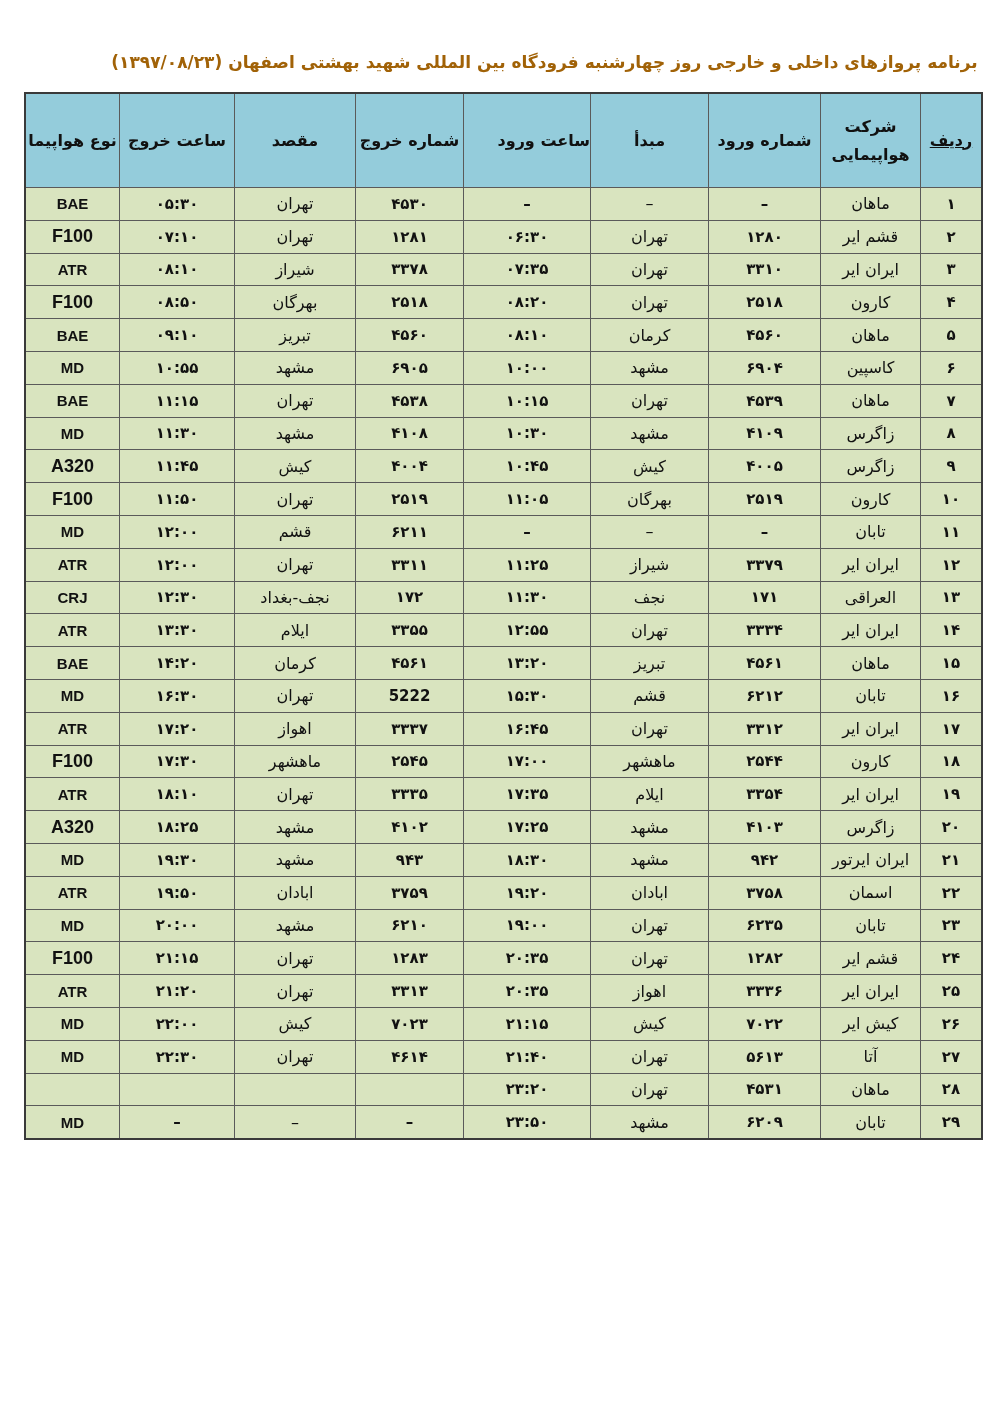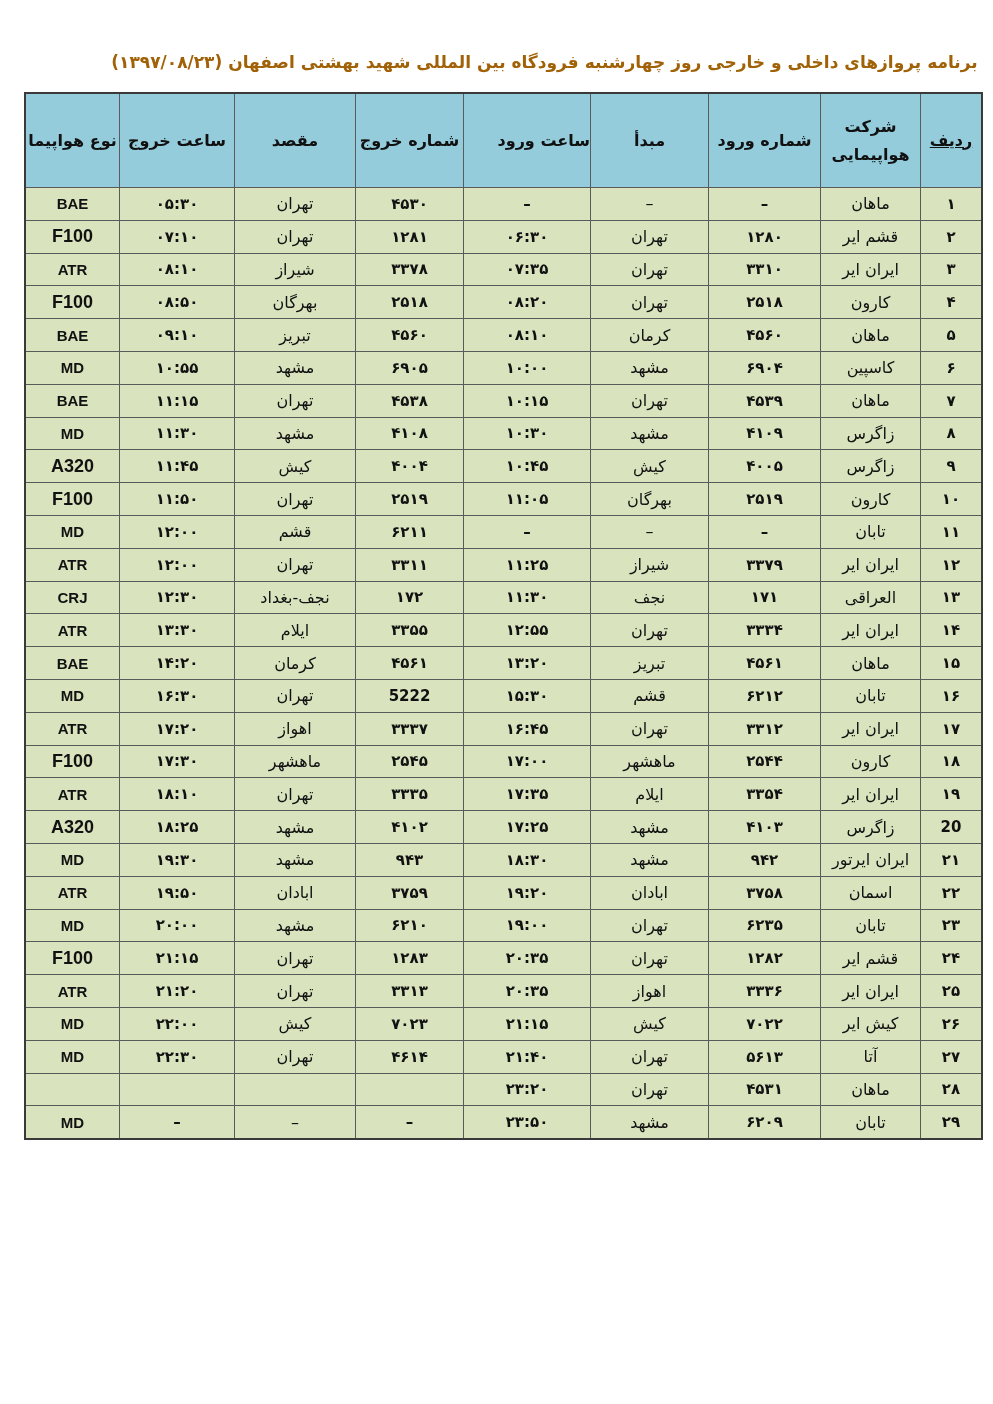--- a/index.html
+++ b/index.html
@@ -316,21 +316,21 @@
         <td class="txt">ایران ایر</td>
         <td class="num">۳۳۵۴</td>
         <td class="txt">ایلام</td>
         <td class="num time">۱۷:۳۵</td>
         <td class="num">۳۳۳۵</td>
         <td class="txt">تهران</td>
         <td class="num time">۱۸:۱۰</td>
         <td class="ac">ATR</td>
       </tr>
       <tr>
-        <td class="num">20</td>
+        <td class="num">۲۰</td>
         <td class="txt">زاگرس</td>
         <td class="num">۴۱۰۳</td>
         <td class="txt">مشهد</td>
         <td class="num time">۱۷:۲۵</td>
         <td class="num">۴۱۰۲</td>
         <td class="txt">مشهد</td>
         <td class="num time">۱۸:۲۵</td>
         <td class="ac big">A320</td>
       </tr>
       <tr>

